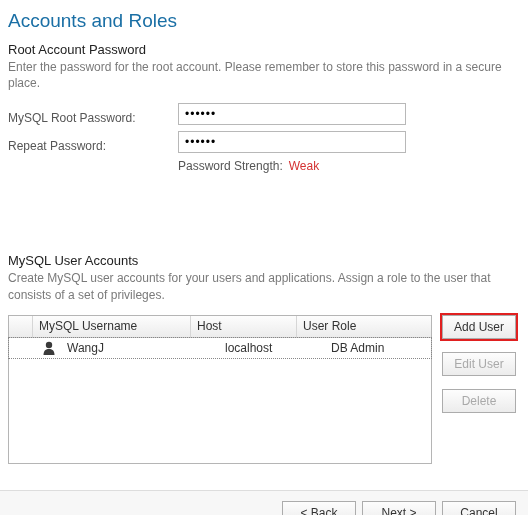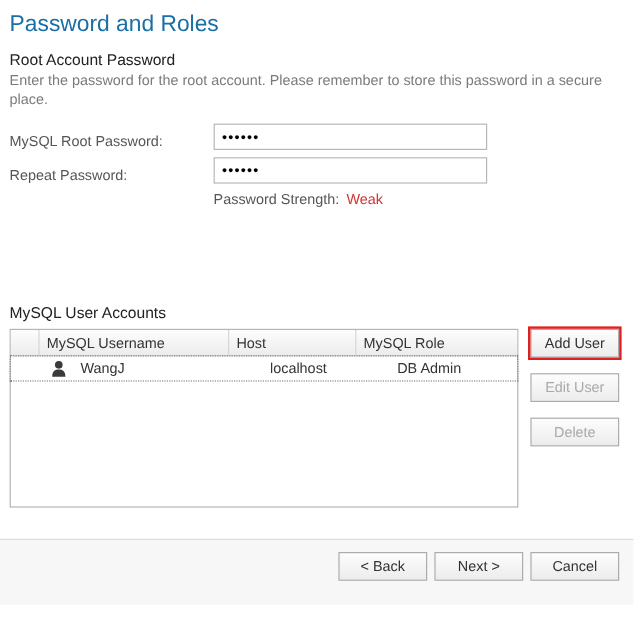--- a/index.html
+++ b/index.html
@@ -133,21 +133,21 @@
     justify-content: flex-end;
     gap: 6px;
   }
   .footer .btn { width: 74px; }
   .footer .btn.wide { width: 74px; }
 </style>
 </head>
 <body>
 
 <div class="page">
-  <h1 class="title">Password and Roles</h1>
+  <h1 class="title">Accounts and Roles</h1>
 
   <div class="section-head">Root Account Password</div>
   <div class="section-desc">Enter the password for the root account.  Please remember to store this password in a secure place.</div>
 
   <div class="form-row">
     <div class="form-label">MySQL Root Password:</div>
     <input type="text" class="txt" value="••••••" style="">
   </div>
   <div class="form-row">
     <div class="form-label">Repeat Password:</div>
@@ -155,28 +155,29 @@
   </div>
   <div class="strength-row">
     <div class="spacer"></div>
     <span class="strength-label">Password Strength:</span>
     <span class="strength-val weak">Weak</span>
   </div>
 
   <div class="gap"></div>
 
   <div class="section-head">MySQL User Accounts</div>
+  <div class="section-desc">Create MySQL user accounts for your users and applications. Assign a role to the user that consists of a set of privileges.</div>
 
   <div class="table-area">
     <div class="grid">
       <div class="grid-header">
         <div class="gh col-icon"></div>
         <div class="gh col-user">MySQL Username</div>
         <div class="gh col-host">Host</div>
-        <div class="gh col-role">MySQL Role</div>
+        <div class="gh col-role">User Role</div>
       </div>
       <div class="grid-row">
         <div class="gc col-icon">
           <svg class="user-icon-svg" viewBox="0 0 16 16">
             <circle cx="8" cy="5" r="3.2" fill="#3a3a3a"></circle>
             <path d="M2.5 15 C2.5 10.5 5 9 8 9 C11 9 13.5 10.5 13.5 15 Z" fill="#3a3a3a"></path>
           </svg>
         </div>
         <div class="gc col-user">WangJ</div>
         <div class="gc col-host">localhost</div>

